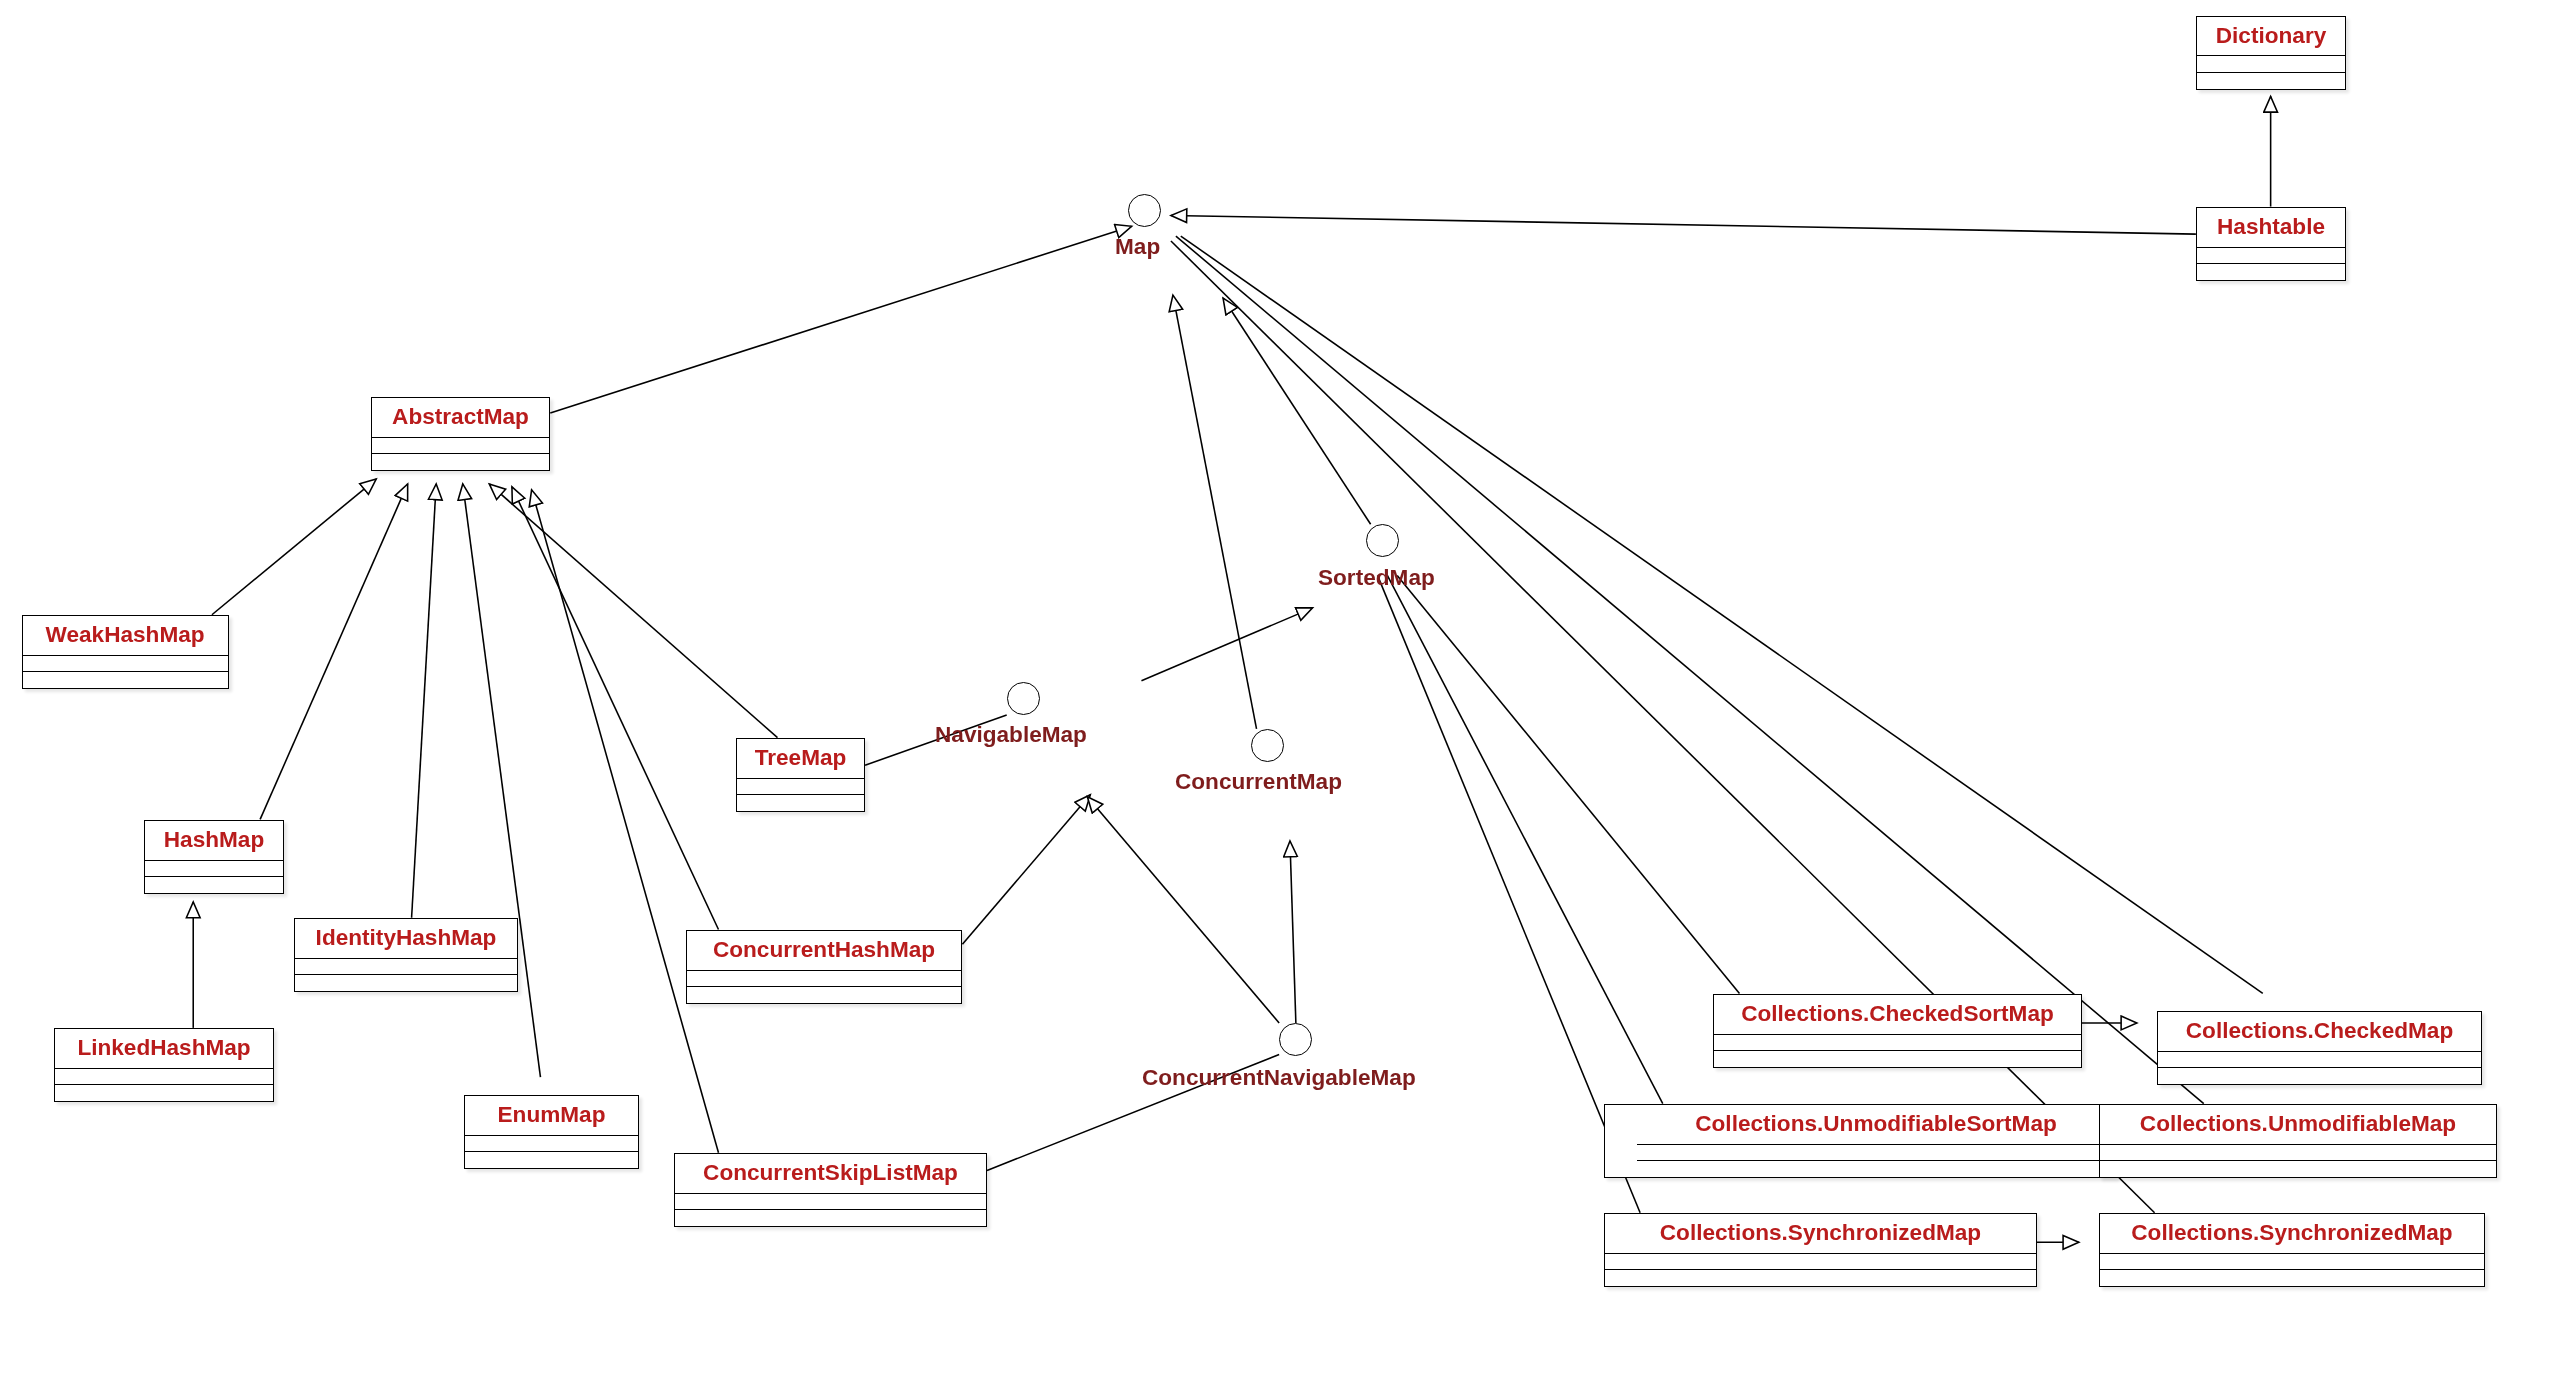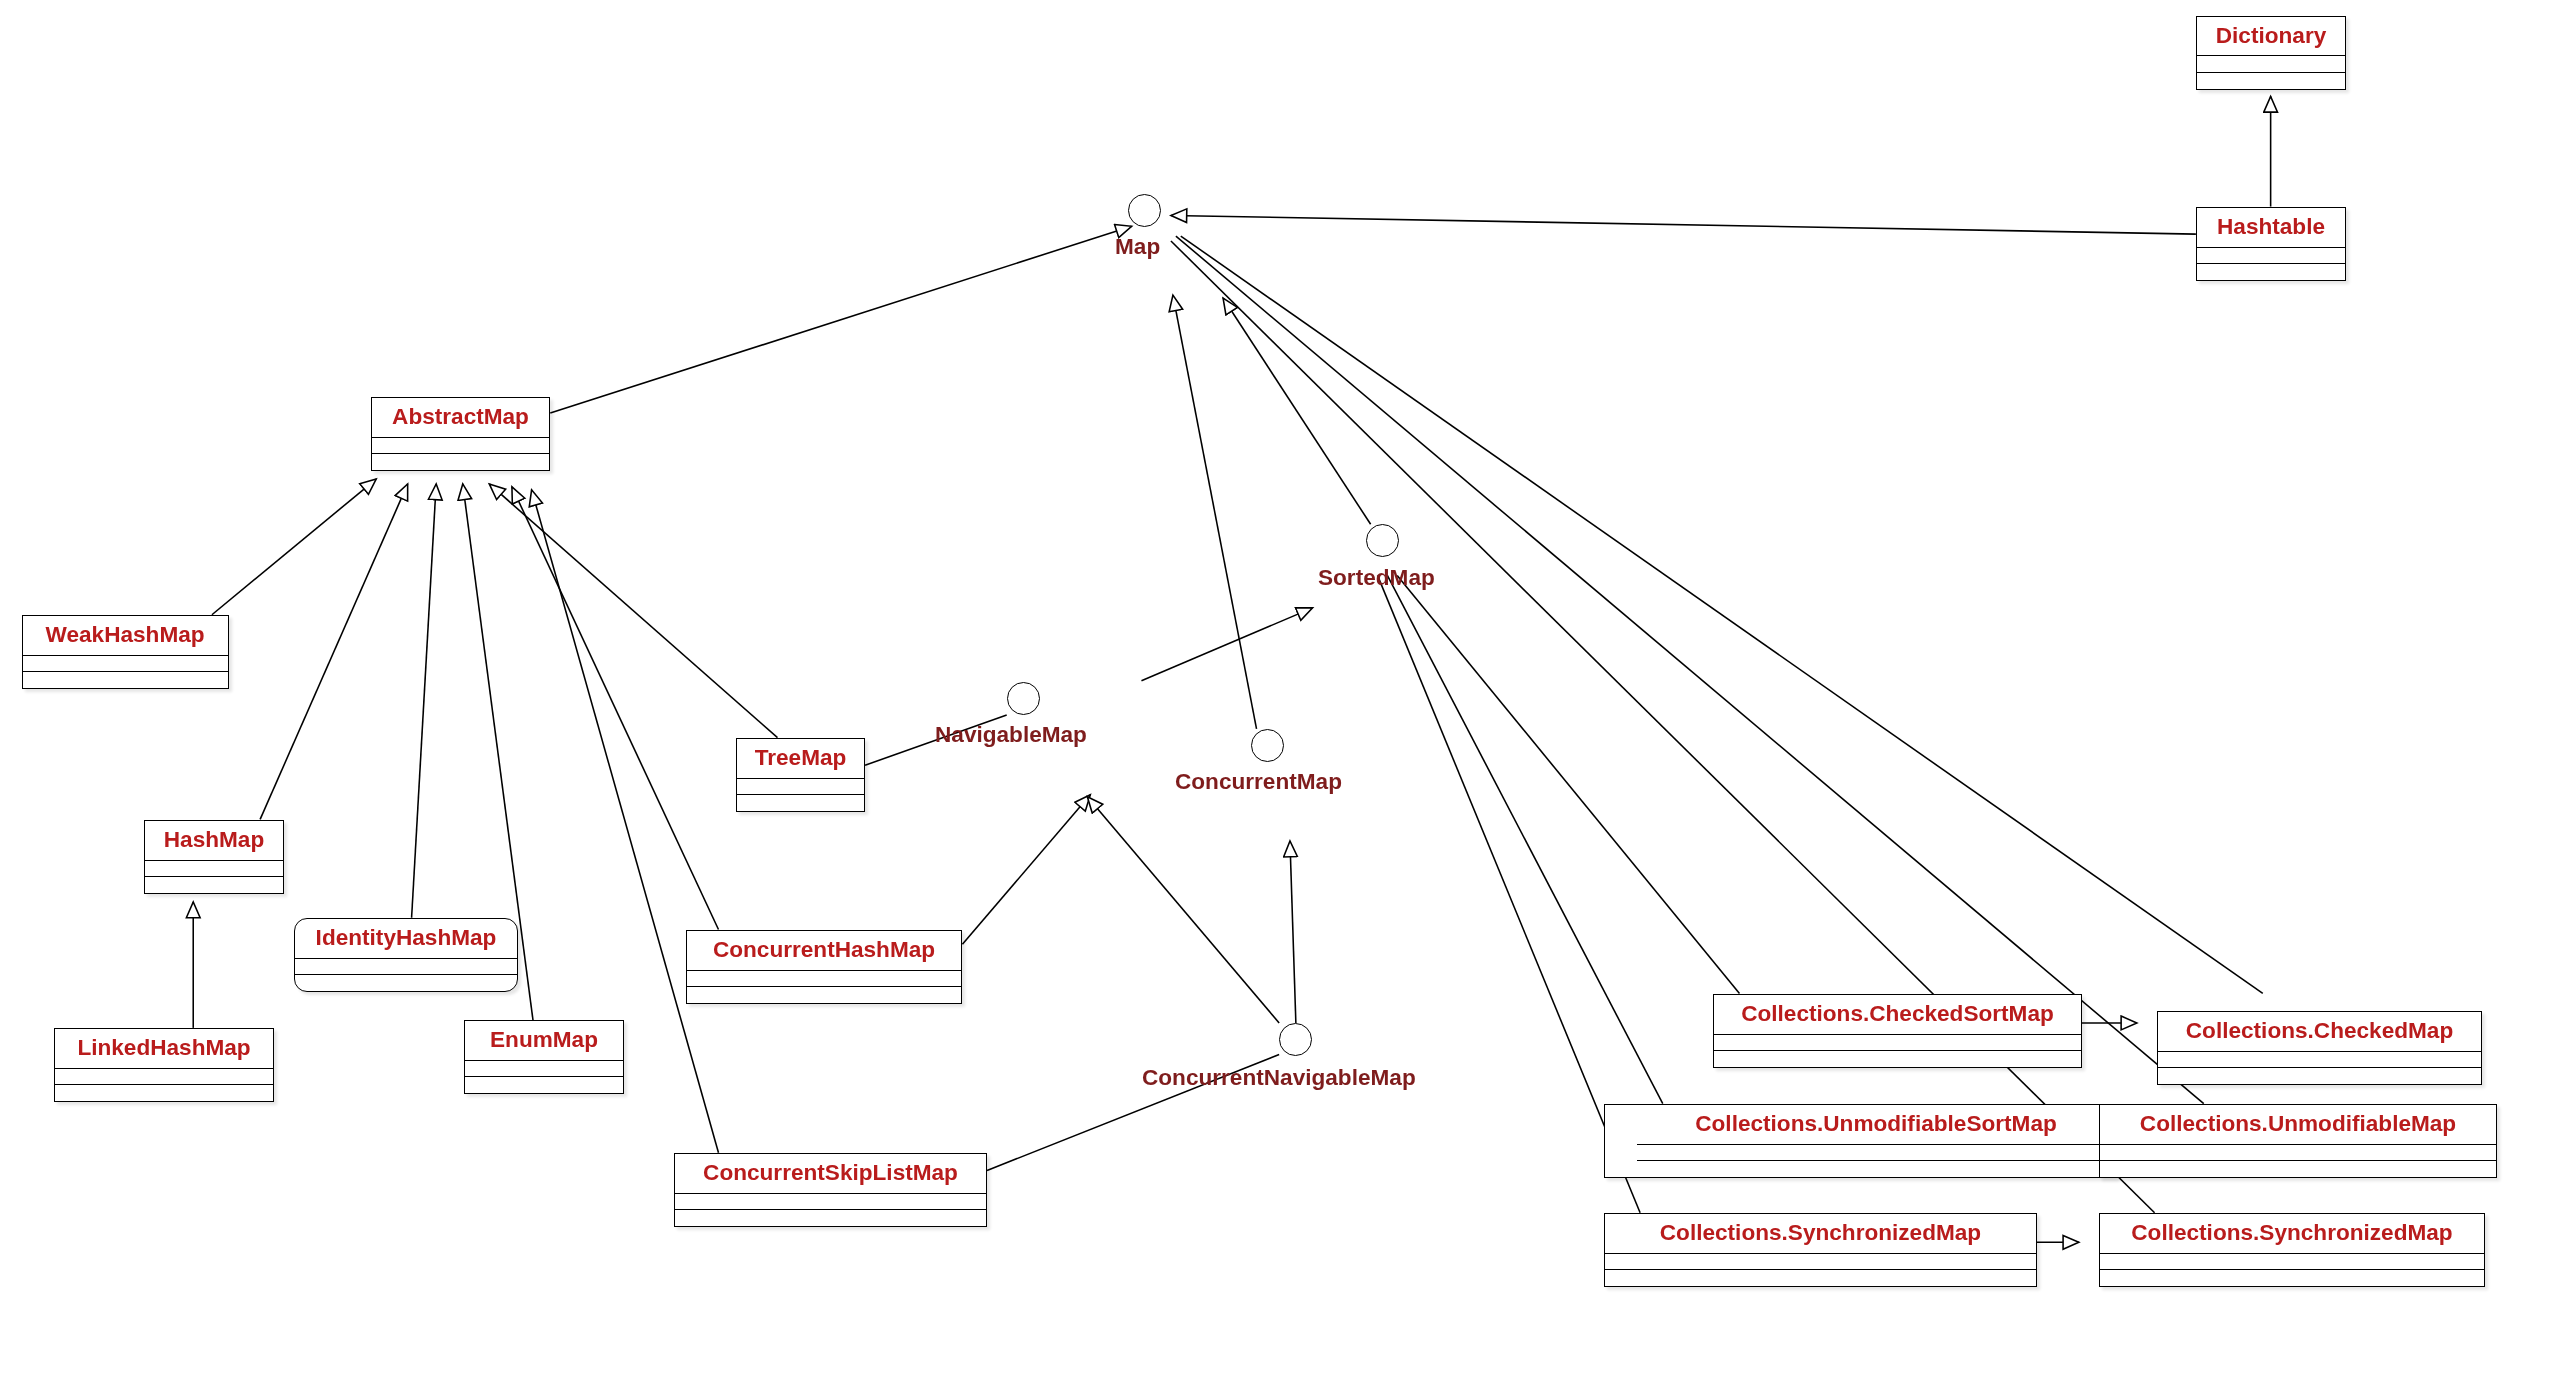--- a/index.html
+++ b/index.html
@@ -169,27 +169,27 @@
     <div class="uml-attrs"></div>
     <div class="uml-ops"></div>
   </div>
 
   <div class="uml-class" style="left:54px; top:1028px; width:220px;">
     <div class="uml-title">LinkedHashMap</div>
     <div class="uml-attrs"></div>
     <div class="uml-ops"></div>
   </div>
 
-  <div class="uml-class" style="left:294px; top:918px; width:224px;border-radius:13px;">
+  <div class="uml-class" style="left:294px; top:918px; width:224px;">
     <div class="uml-title">IdentityHashMap</div>
     <div class="uml-attrs"></div>
     <div class="uml-ops"></div>
   </div>
 
-  <div class="uml-class" style="left:464px; top:1020px; width:160px;">
+  <div class="uml-class" style="left:464px; top:1095px; width:175px;">
     <div class="uml-title">EnumMap</div>
     <div class="uml-attrs"></div>
     <div class="uml-ops"></div>
   </div>
 
   <div class="uml-class" style="left:736px; top:738px; width:129px;">
     <div class="uml-title">TreeMap</div>
     <div class="uml-attrs"></div>
     <div class="uml-ops"></div>
   </div>

